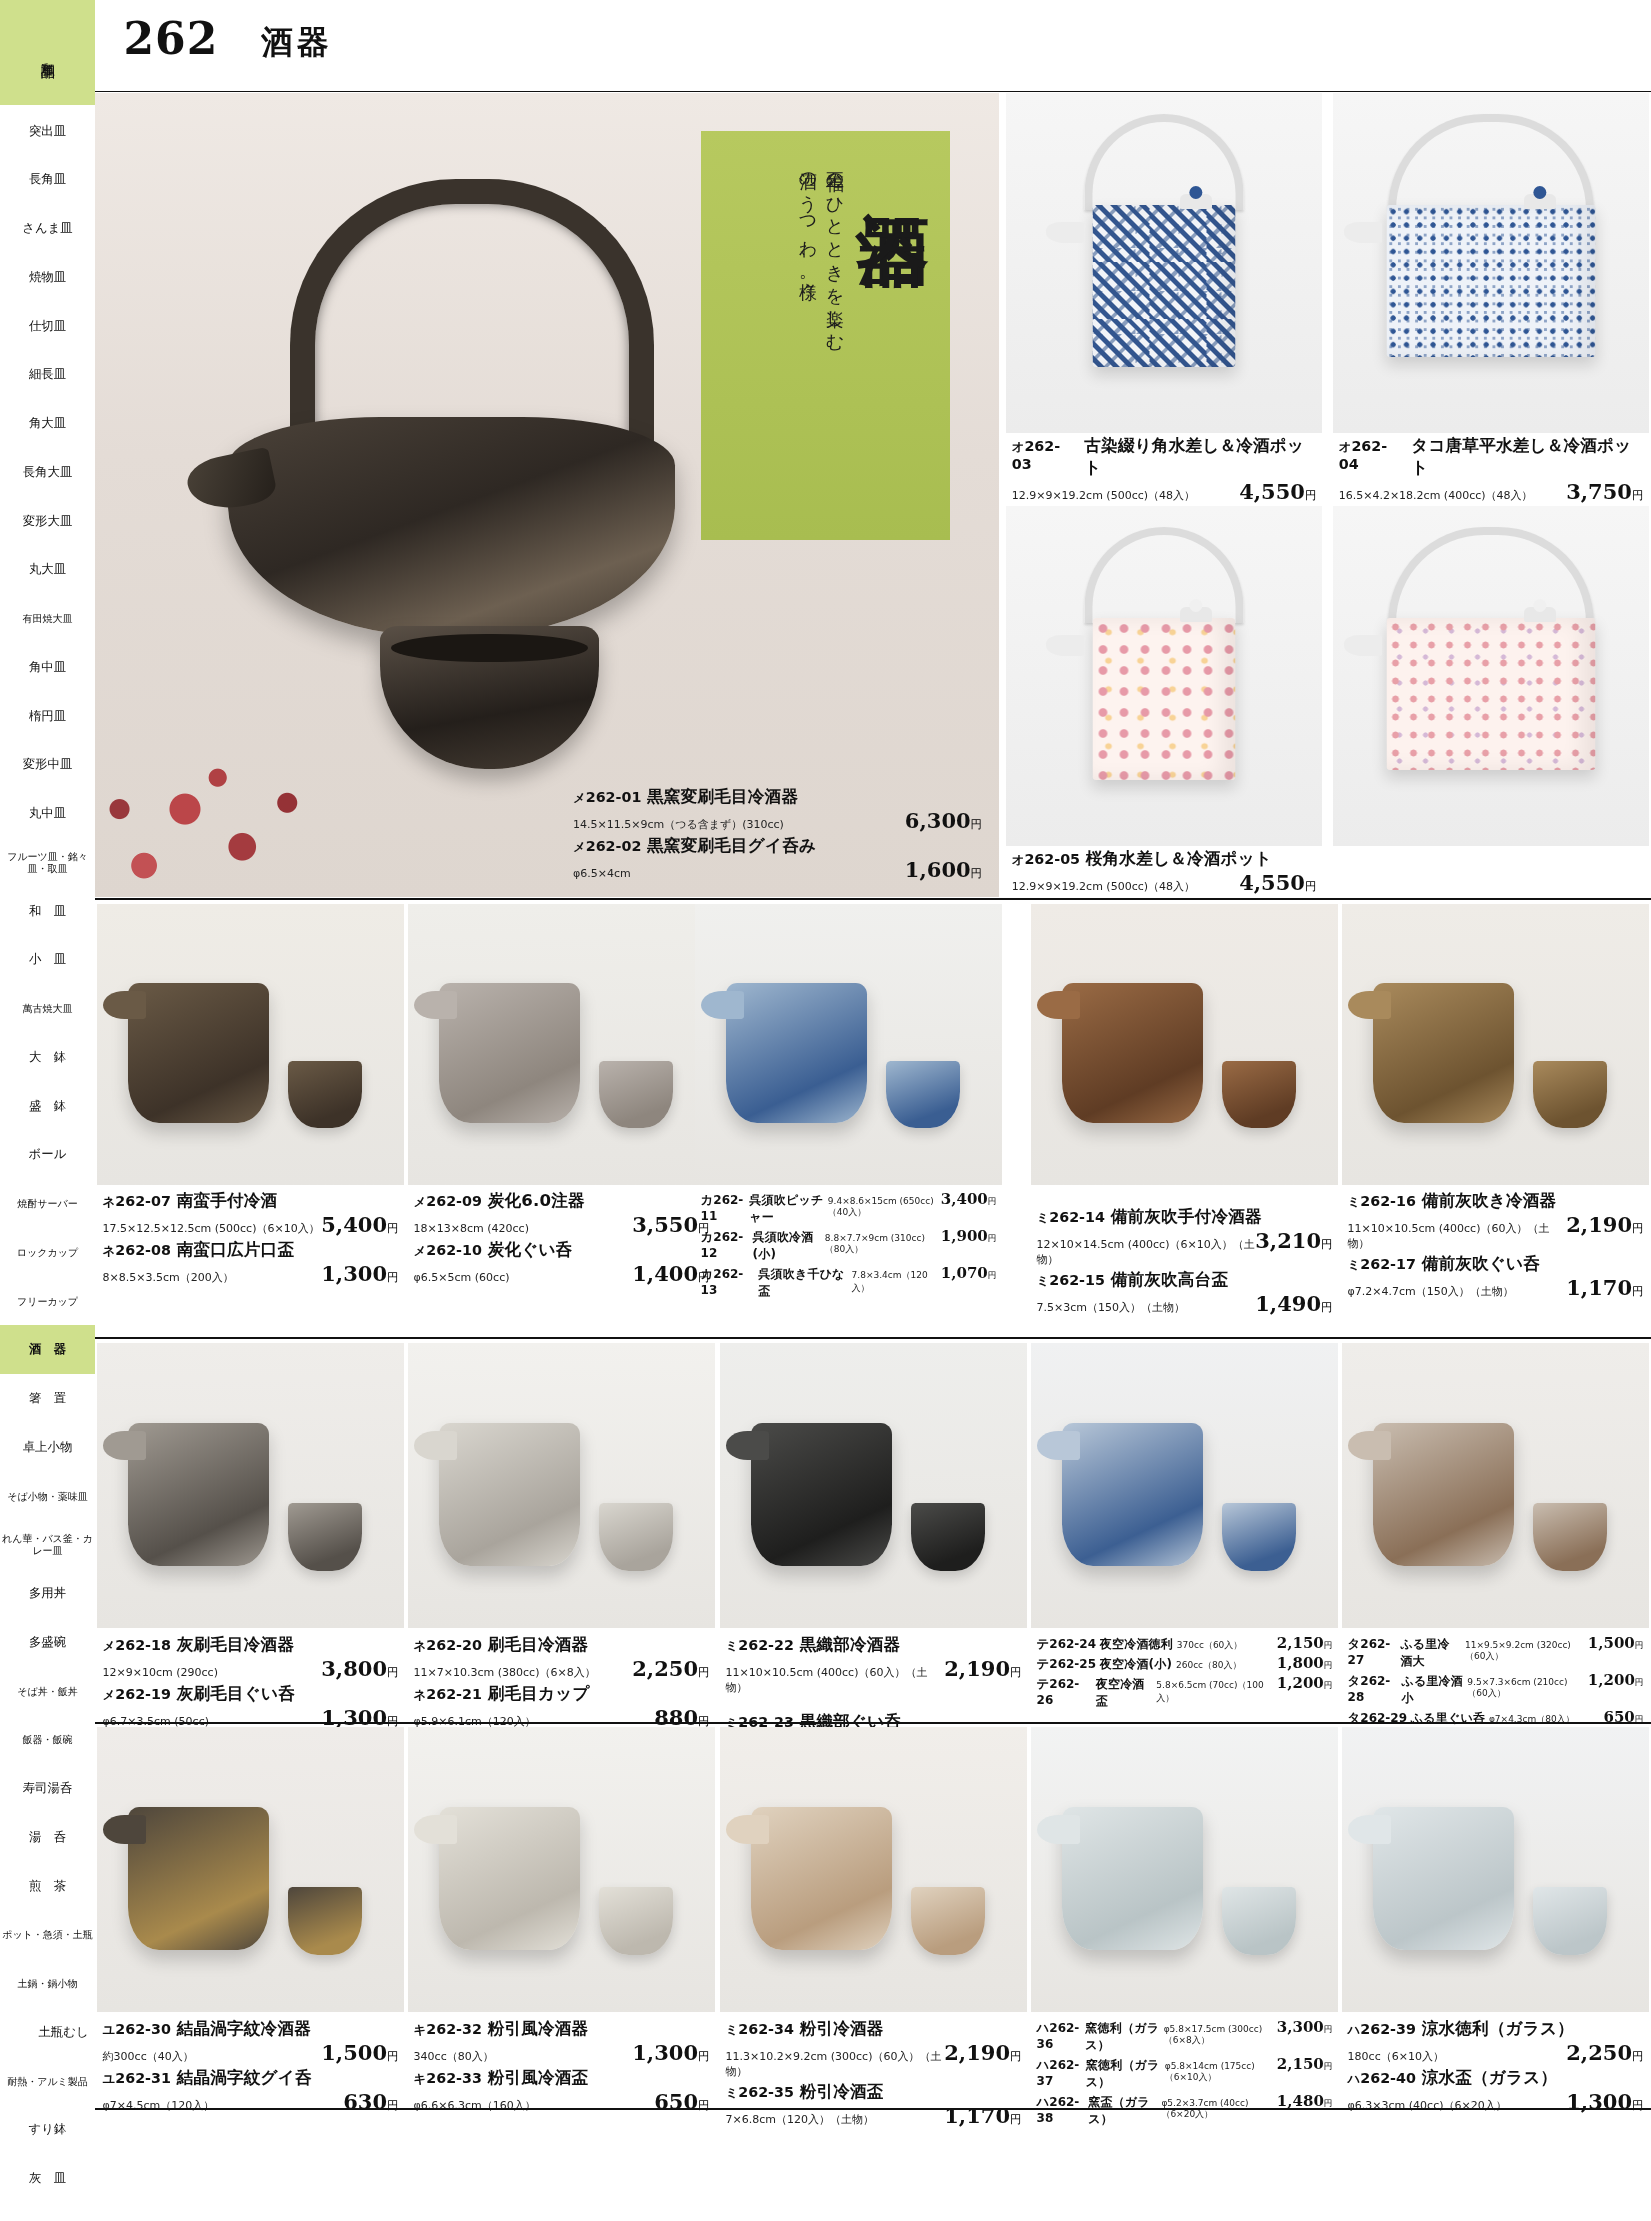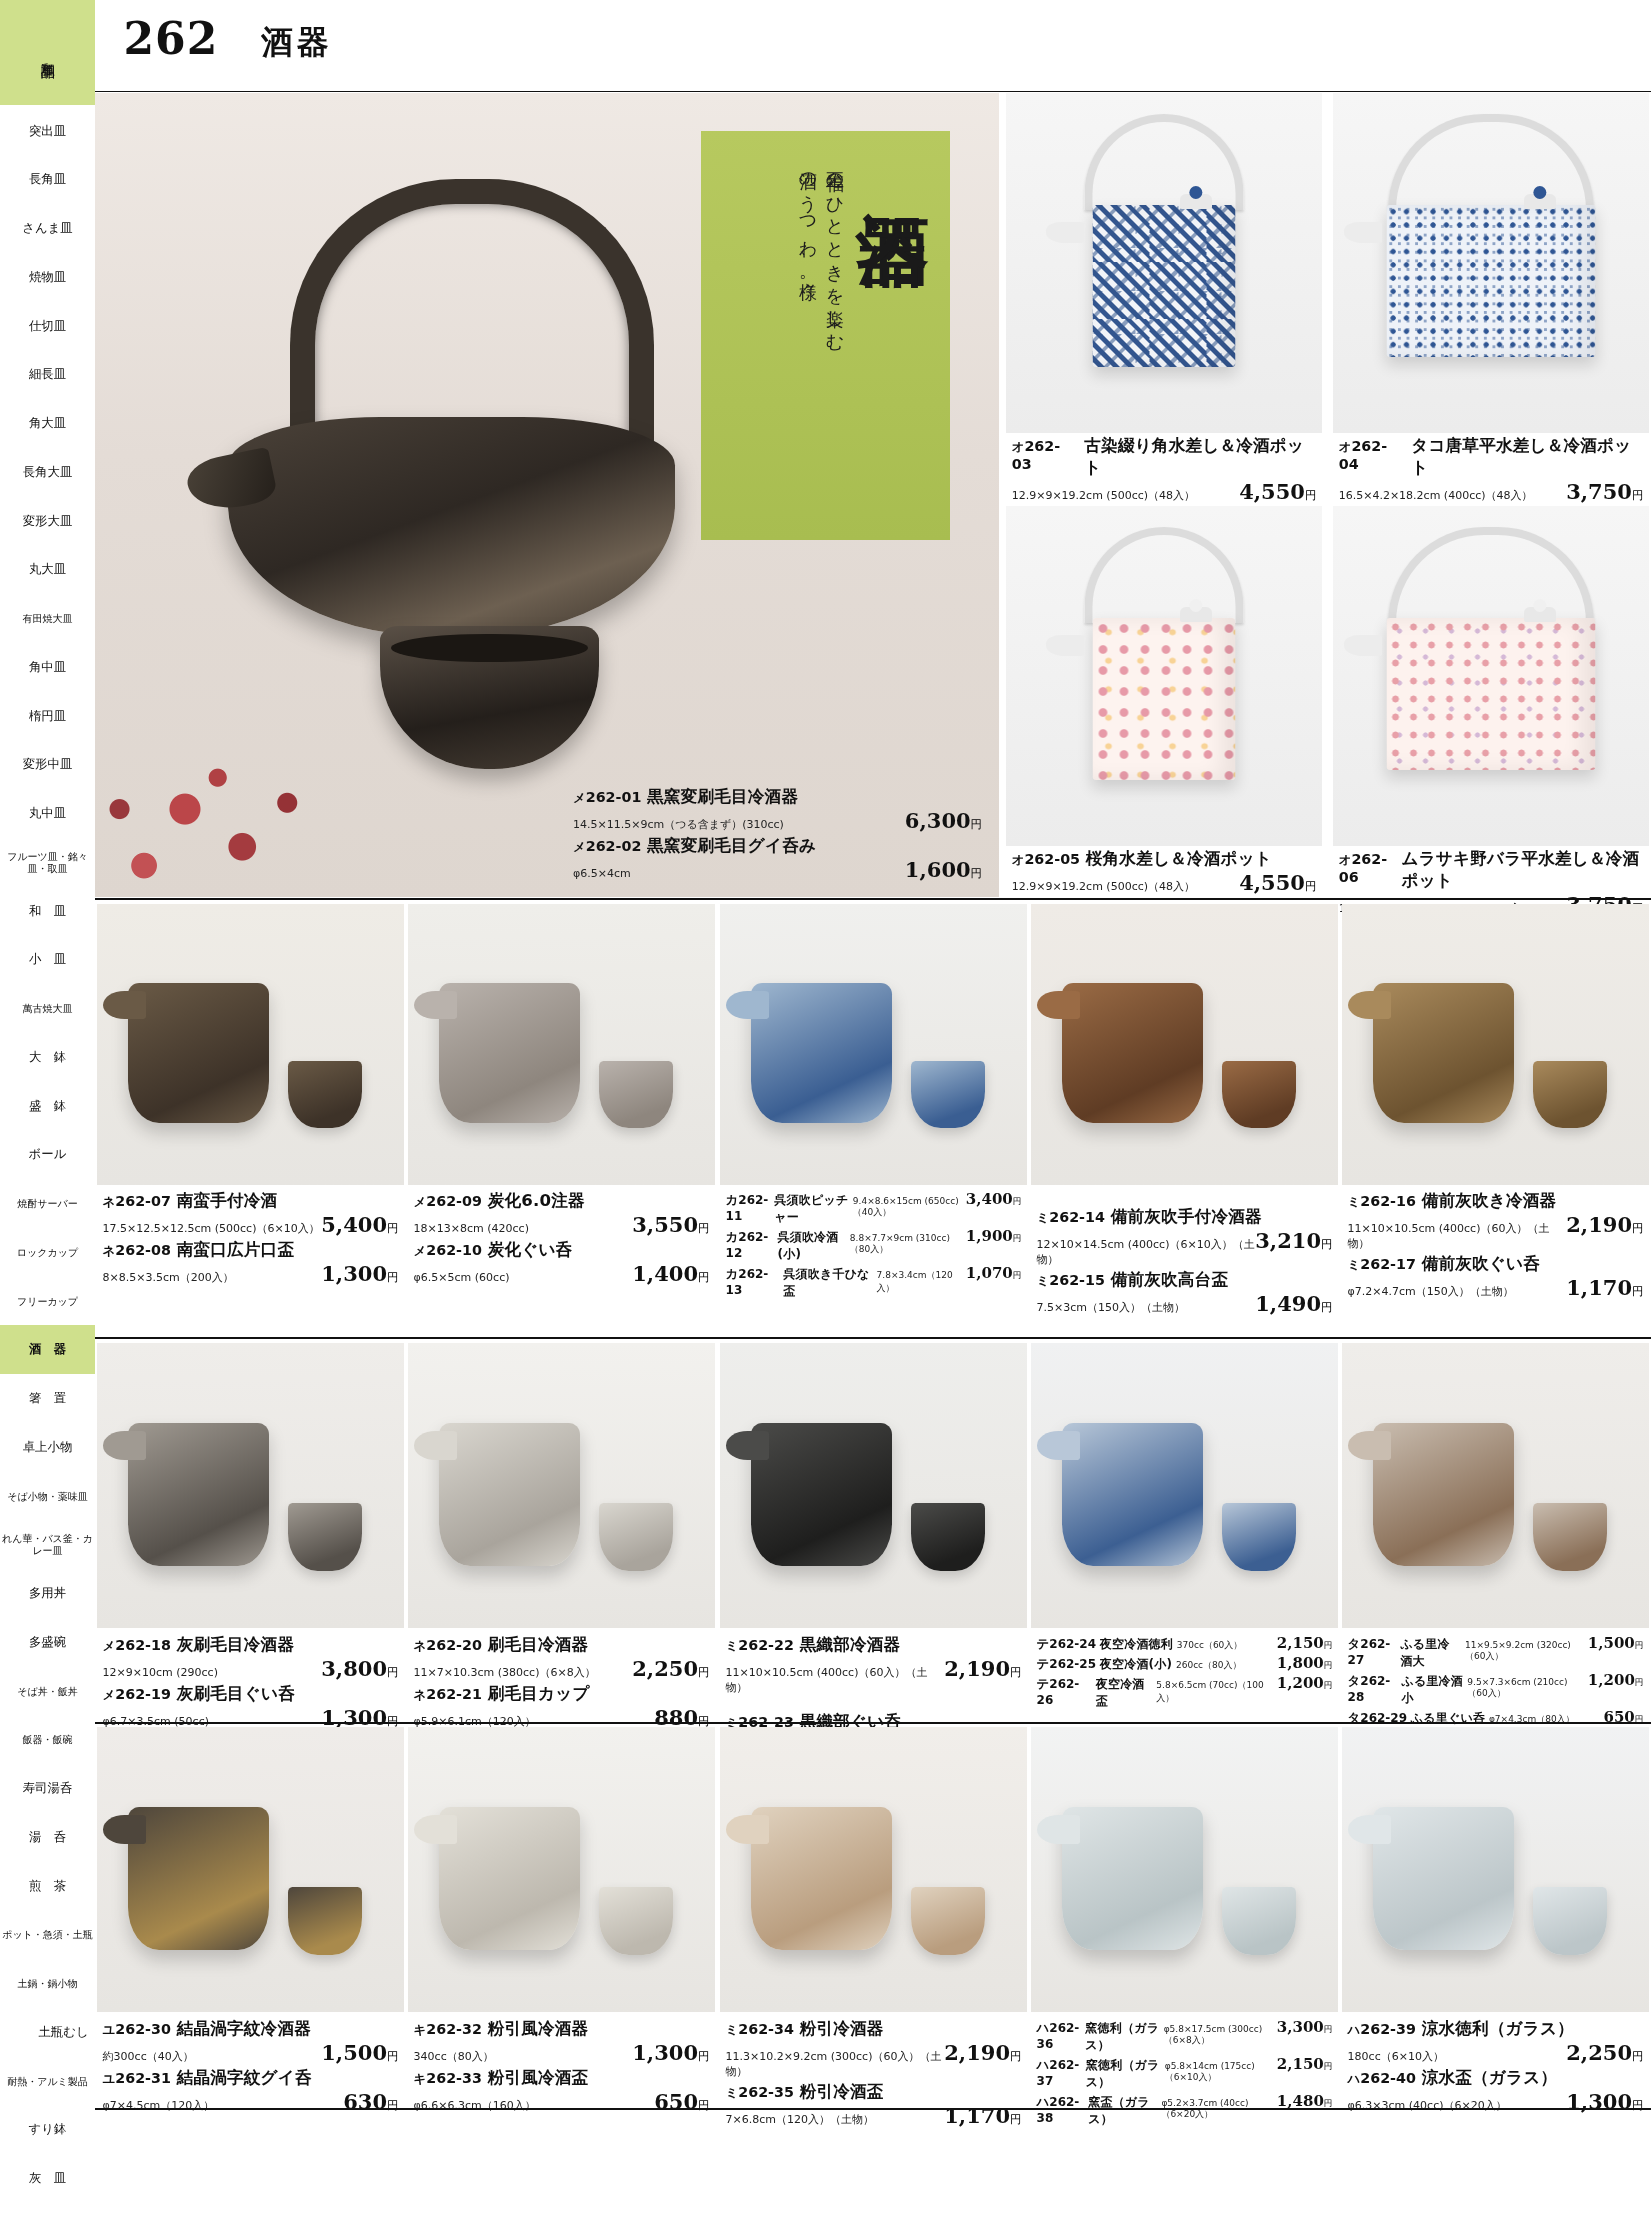--- a/index.html
+++ b/index.html
@@ -427,35 +427,20 @@
         <div style="position: absolute; inset: 0px; background: linear-gradient(rgb(246, 246, 246) 0%, rgb(236, 236, 236) 100%); overflow: hidden;">
           <div class="pot" style="top: 17px; width: 100%; height: calc(100% - 19px);">
             <div class="bow" style="top: 3.8px; width: 190px; height: 88px;"></div>
             <div class="box" style="top: 95px; width: 209px; height: 152px; background: radial-gradient(rgb(232, 160, 168) 3.2px, transparent 3.8px) 0% 0% / 18px 18px, radial-gradient(rgba(196, 160, 205, 0.7) 2.3px, transparent 2.9px) 0% 0% / 26px 26px rgb(253, 242, 238); box-shadow: rgba(0, 0, 0, 0.14) 0px 7.6px 15px, rgba(0, 0, 0, 0.07) -13.3px 0px 21px inset;"></div>
             <div class="lid" style="top: 84px; margin-left: 49px;"></div>
             <div class="knob" style="top: 76px; margin-left: 49px; background: rgb(240, 240, 240);"></div>
             <div class="spt" style="left: 11.4px; top: 112px; background: rgb(236, 236, 236);"></div>
           </div>
         </div>
       </div>
-      <div class="pot-info" style="top: 342px;">
-        <div style="margin-bottom: 1.9px;">
-          <div style="display: flex; align-items: baseline; gap: 5.7px;">
-            <span class="pcode"><span class="pre">オ</span><span>262-06</span></span>
-            <span class="pname">ムラサキ野バラ平水差し＆冷酒ポット</span>
-          </div>
-          <div style="display: flex; align-items: baseline;">
-            <span class="pspec">16.5×4.2×18.2cm (400cc)（48入）</span>
-            <span class="price-right">
-              <span class="pprice">3,750</span>
-              <span class="yen">円</span>
-            </span>
-          </div>
-        </div>
-      </div>
     </div>
   </div>
 
 <div id="rows">
     <div class="divider" style="left: 95px; top: 898px; width: 1556px;"></div>
     <div class="cell" style="left: 95px; top: 904px; width: 311px; height: 433px;">
       <div style="position: absolute; left: 1.9px; top: 0px; width: 307px; height: 281px;">
         <div style="position: absolute; left: 0px; top: 0px; width: 307px; height: 281px; background: linear-gradient(rgb(239, 236, 230) 0%, rgb(231, 229, 225) 100%); overflow: hidden;">
           <div style="position: absolute; left: 31px; top: 79px; width: 141px; height: 140px; background: linear-gradient(155deg, rgb(106, 90, 70) 0%, rgb(61, 50, 40) 70%, rgb(106, 90, 70) 100%); border-radius: 8% 8% 22% 22% / 8% 8% 30% 30%; box-shadow: rgba(0, 0, 0, 0.18) 0px 9.5px 17px;"></div>
           <div style="position: absolute; left: 191px; top: 157px; width: 74px; height: 67px; background: linear-gradient(160deg, rgb(106, 90, 70) 0%, rgb(61, 50, 40) 75%); border-radius: 6% 6% 40% 40% / 8% 8% 55% 55%; box-shadow: rgba(0, 0, 0, 0.16) 0px 5.7px 11.4px;"></div>
@@ -521,21 +506,21 @@
           <div style="display: flex; align-items: baseline;">
             <span class="pspec">φ6.5×5cm (60cc)</span>
             <span class="price-right">
               <span class="pprice">1,400</span>
               <span class="yen">円</span>
             </span>
           </div>
         </div>
       </div>
     </div>
-    <div class="cell" style="left: 718px; top: 904px; width: 311px; height: 433px;">
+    <div class="cell" style="left: 693px; top: 904px; width: 311px; height: 433px;">
       <div style="position: absolute; left: 1.9px; top: 0px; width: 307px; height: 281px;">
         <div style="position: absolute; left: 0px; top: 0px; width: 307px; height: 281px; background: linear-gradient(rgb(240, 240, 238) 0%, rgb(231, 229, 225) 100%); overflow: hidden;">
           <div style="position: absolute; left: 31px; top: 79px; width: 141px; height: 140px; background: linear-gradient(155deg, rgb(159, 183, 207) 0%, rgb(58, 94, 146) 70%, rgb(159, 183, 207) 100%); border-radius: 8% 8% 22% 22% / 8% 8% 30% 30%; box-shadow: rgba(0, 0, 0, 0.18) 0px 9.5px 17px;"></div>
           <div style="position: absolute; left: 191px; top: 157px; width: 74px; height: 67px; background: linear-gradient(160deg, rgb(159, 183, 207) 0%, rgb(58, 94, 146) 75%); border-radius: 6% 6% 40% 40% / 8% 8% 55% 55%; box-shadow: rgba(0, 0, 0, 0.16) 0px 5.7px 11.4px;"></div>
           <div style="position: absolute; left: 6.1px; top: 87px; width: 43px; height: 28px; background: rgb(159, 183, 207); border-radius: 50% 10% 10% 50%;"></div>
         </div>
       </div>
       <div class="info" style="top: 286px;">
         <div style="margin-bottom: 1px;">
           <div style="display: flex; align-items: baseline; gap: 3.8px;">

